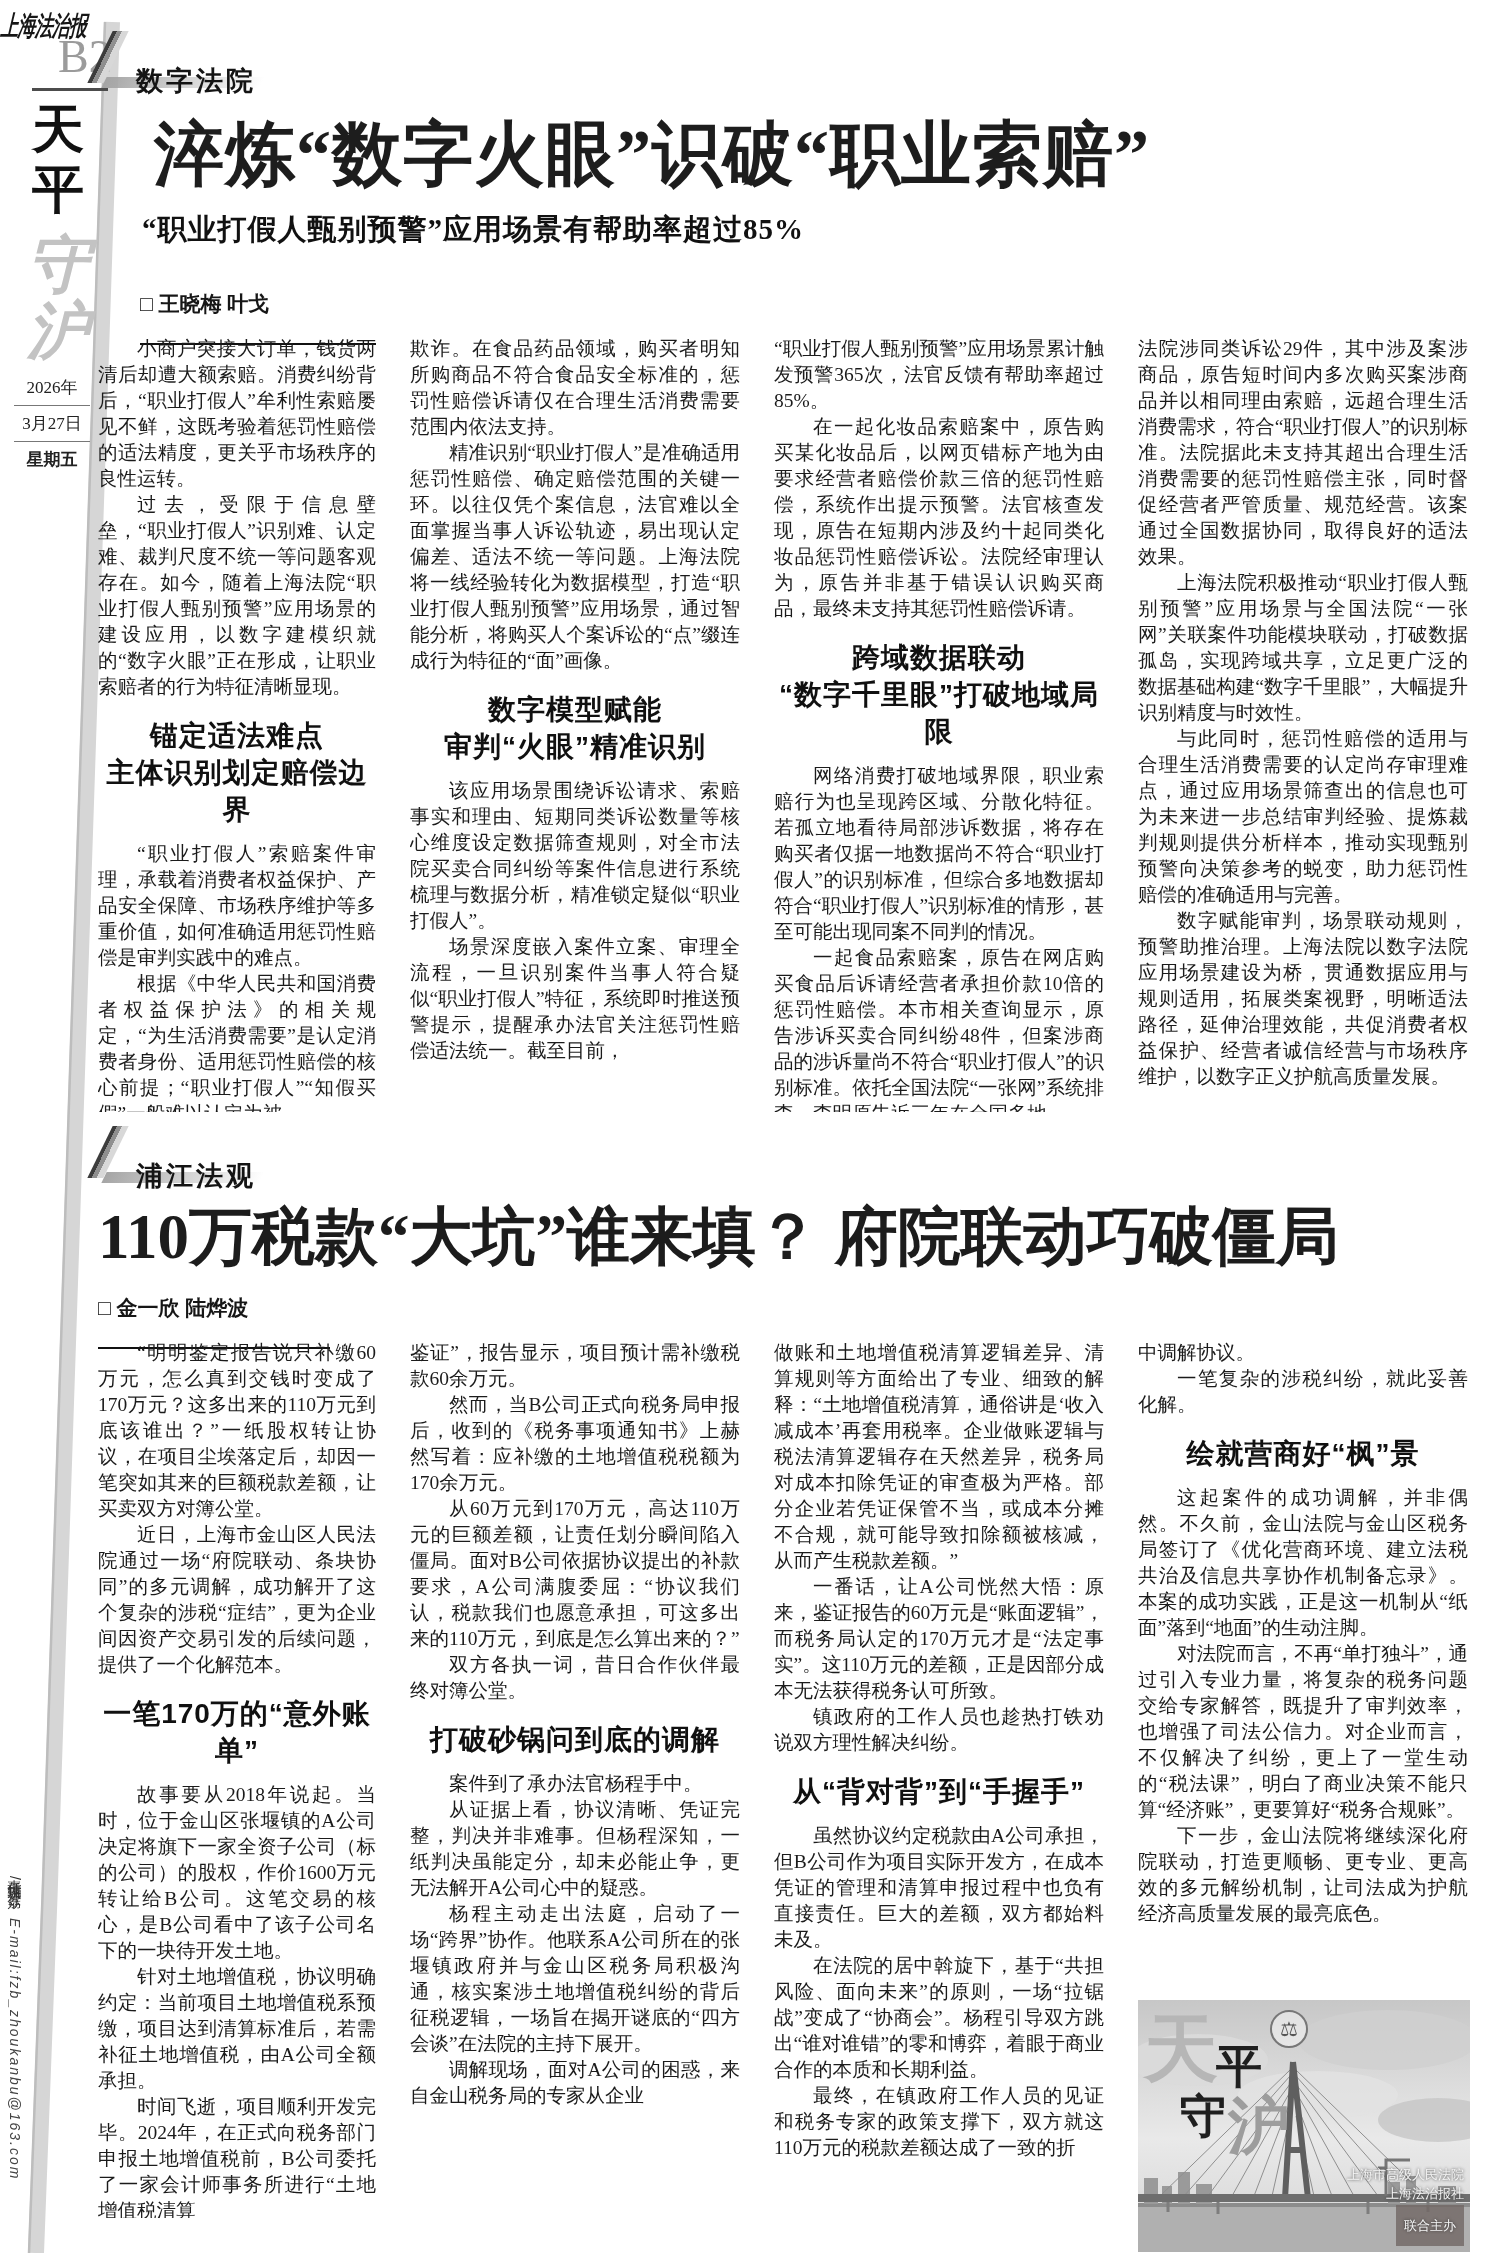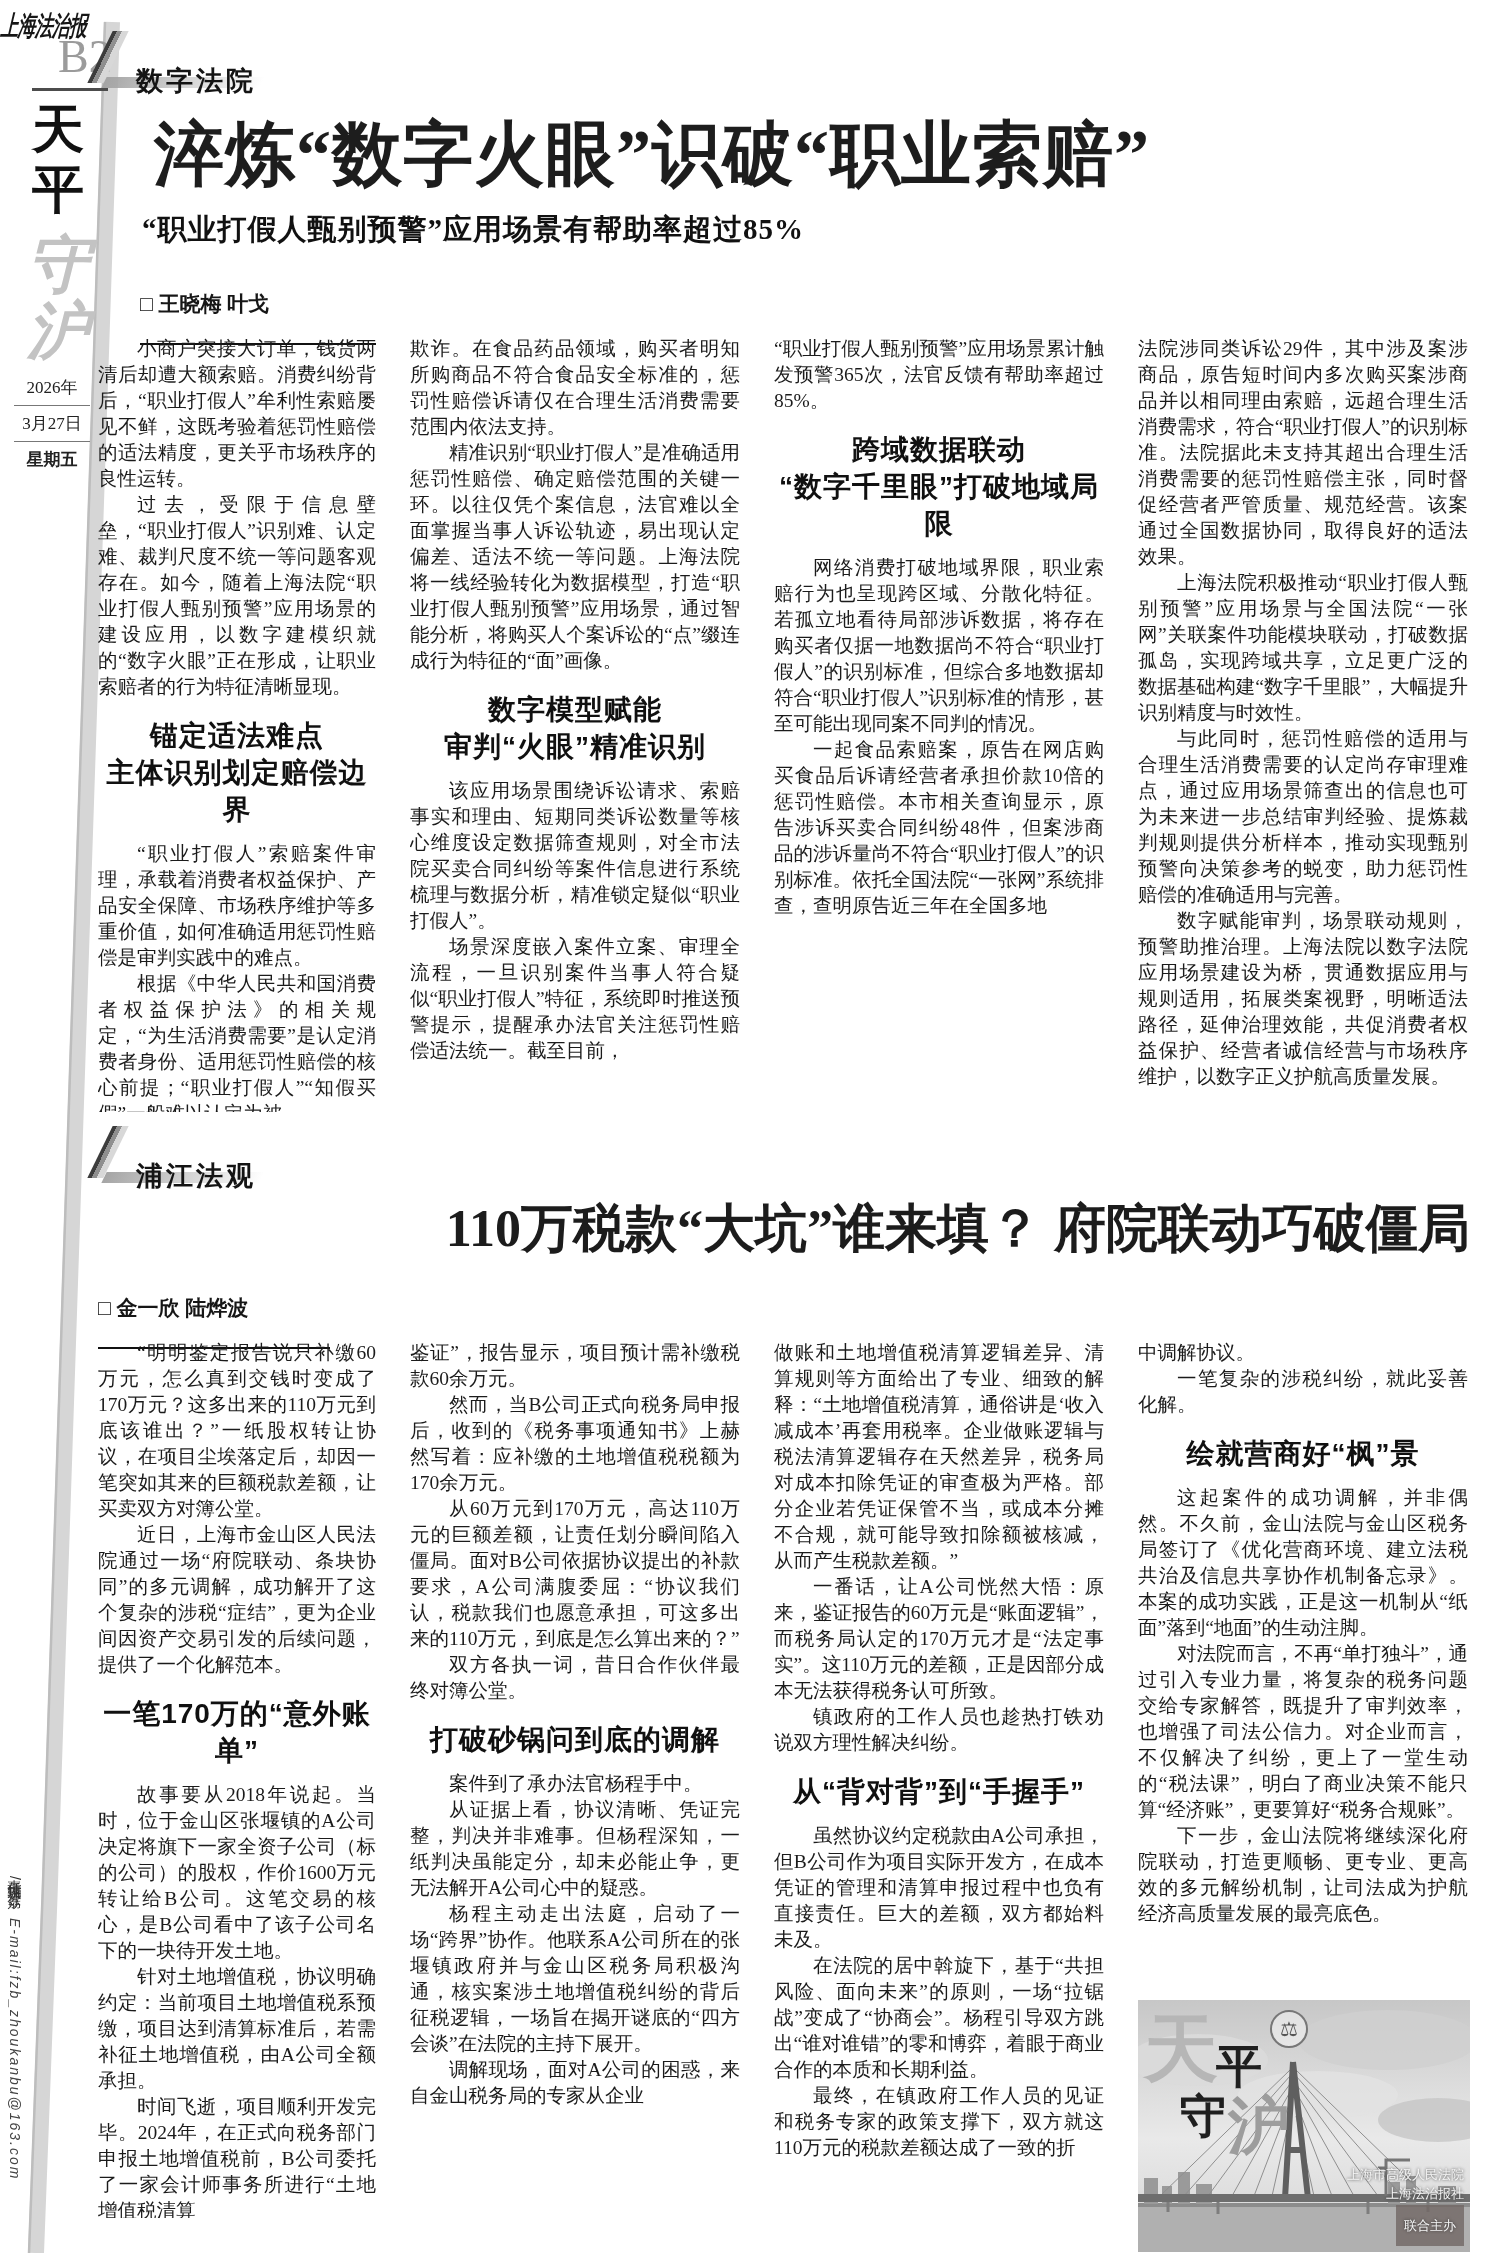--- a/index.html
+++ b/index.html
@@ -43,22 +43,22 @@
   
   .top-title{position:absolute;left:138px;top:92px;font-size:70px;font-weight:900;
         letter-spacing:1px;color:#1d1d1d;white-space:nowrap;}
   .top-subtitle{position:absolute;left:142px;top:210px;font-size:29px;font-weight:600;
         color:#111;letter-spacing:1px;white-space:nowrap;}
   .byline{position:absolute;font-size:21px;font-weight:700;color:#161616;
         font-family:"Liberation Sans","DejaVu Sans",sans-serif;padding-bottom:25px;
         border-bottom:2px solid #111;}
   .byline-top{left:140px;top:290px;width:236px;}
   .byline-bottom{left:98px;top:1294px;width:232px;}
-  .bottom-title{position:absolute;left:98px;top:1194px;width:1372px;text-align:right;
-        font-size:52px;font-weight:900;color:#1c1c1c;white-space:nowrap;letter-spacing:0;}
+  .bottom-title{position:absolute;left:98px;top:1194px;width:1372px;text-align:left;
+        font-size:63px;font-weight:900;color:#1c1c1c;white-space:nowrap;letter-spacing:0;}
 
   
   .cols{position:absolute;left:98px;width:1372px;display:grid;
         grid-template-columns:278px 330px 330px 330px;column-gap:34px;overflow:hidden;}
   .cols-top{top:336px;height:776px;}
   .cols-bottom{top:1340px;height:878px;}
   .colbox{overflow:hidden;}
   .col-para{margin:0;font-size:19.5px;line-height:26px;text-align:justify;text-indent:2em;
         color:#1b1b1b;}
   .col-para.noindent{text-indent:0;}
@@ -138,20 +138,21 @@
     <div class="colbox">
         <p class="col-para noindent">欺诈。在食品药品领域，购买者明知所购商品不符合食品安全标准的，惩罚性赔偿诉请仅在合理生活消费需要范围内依法支持。</p>
         <p class="col-para">精准识别“职业打假人”是准确适用惩罚性赔偿、确定赔偿范围的关键一环。以往仅凭个案信息，法官难以全面掌握当事人诉讼轨迹，易出现认定偏差、适法不统一等问题。上海法院将一线经验转化为数据模型，打造“职业打假人甄别预警”应用场景，通过智能分析，将购买人个案诉讼的“点”缀连成行为特征的“面”画像。</p>
         <h3 class="col-head">数字模型赋能
 审判“火眼”精准识别</h3>
         <p class="col-para">该应用场景围绕诉讼请求、索赔事实和理由、短期同类诉讼数量等核心维度设定数据筛查规则，对全市法院买卖合同纠纷等案件信息进行系统梳理与数据分析，精准锁定疑似“职业打假人”。</p>
         <p class="col-para">场景深度嵌入案件立案、审理全流程，一旦识别案件当事人符合疑似“职业打假人”特征，系统即时推送预警提示，提醒承办法官关注惩罚性赔偿适法统一。截至目前，</p>
       </div>
     <div class="colbox">
         <p class="col-para noindent">“职业打假人甄别预警”应用场景累计触发预警365次，法官反馈有帮助率超过85%。</p>
+        <p class="col-para">在一起化妆品索赔案中，原告购买某化妆品后，以网页错标产地为由要求经营者赔偿价款三倍的惩罚性赔偿，系统作出提示预警。法官核查发现，原告在短期内涉及约十起同类化妆品惩罚性赔偿诉讼。法院经审理认为，原告并非基于错误认识购买商品，最终未支持其惩罚性赔偿诉请。</p>
         <h3 class="col-head">跨域数据联动
 “数字千里眼”打破地域局限</h3>
         <p class="col-para">网络消费打破地域界限，职业索赔行为也呈现跨区域、分散化特征。若孤立地看待局部涉诉数据，将存在购买者仅据一地数据尚不符合“职业打假人”的识别标准，但综合多地数据却符合“职业打假人”识别标准的情形，甚至可能出现同案不同判的情况。</p>
         <p class="col-para">一起食品索赔案，原告在网店购买食品后诉请经营者承担价款10倍的惩罚性赔偿。本市相关查询显示，原告涉诉买卖合同纠纷48件，但案涉商品的涉诉量尚不符合“职业打假人”的识别标准。依托全国法院“一张网”系统排查，查明原告近三年在全国多地</p>
       </div>
     <div class="colbox">
         <p class="col-para noindent">法院涉同类诉讼29件，其中涉及案涉商品，原告短时间内多次购买案涉商品并以相同理由索赔，远超合理生活消费需求，符合“职业打假人”的识别标准。法院据此未支持其超出合理生活消费需要的惩罚性赔偿主张，同时督促经营者严管质量、规范经营。该案通过全国数据协同，取得良好的适法效果。</p>
         <p class="col-para">上海法院积极推动“职业打假人甄别预警”应用场景与全国法院“一张网”关联案件功能模块联动，打破数据孤岛，实现跨域共享，立足更广泛的数据基础构建“数字千里眼”，大幅提升识别精度与时效性。</p>
         <p class="col-para">与此同时，惩罚性赔偿的适用与合理生活消费需要的认定尚存审理难点，通过应用场景筛查出的信息也可为未来进一步总结审判经验、提炼裁判规则提供分析样本，推动实现甄别预警向决策参考的蜕变，助力惩罚性赔偿的准确适用与完善。</p>
         <p class="col-para">数字赋能审判，场景联动规则，预警助推治理。上海法院以数字法院应用场景建设为桥，贯通数据应用与规则适用，拓展类案视野，明晰适法路径，延伸治理效能，共促消费者权益保护、经营者诚信经营与市场秩序维护，以数字正义护航高质量发展。</p>

